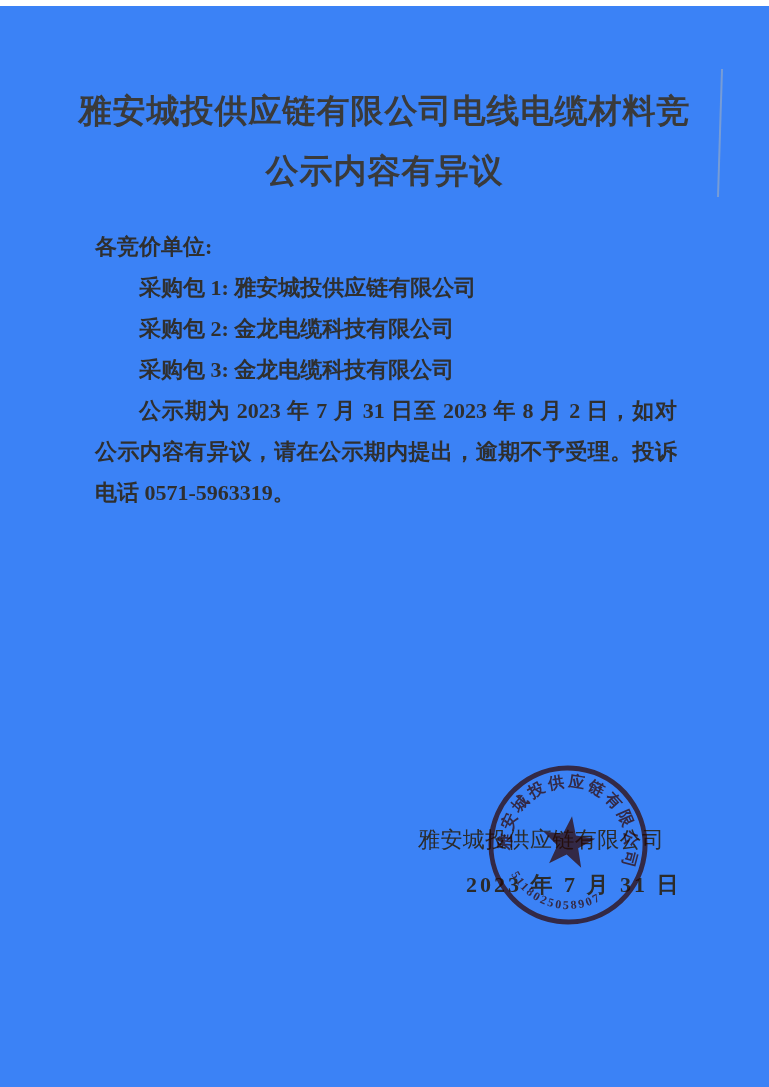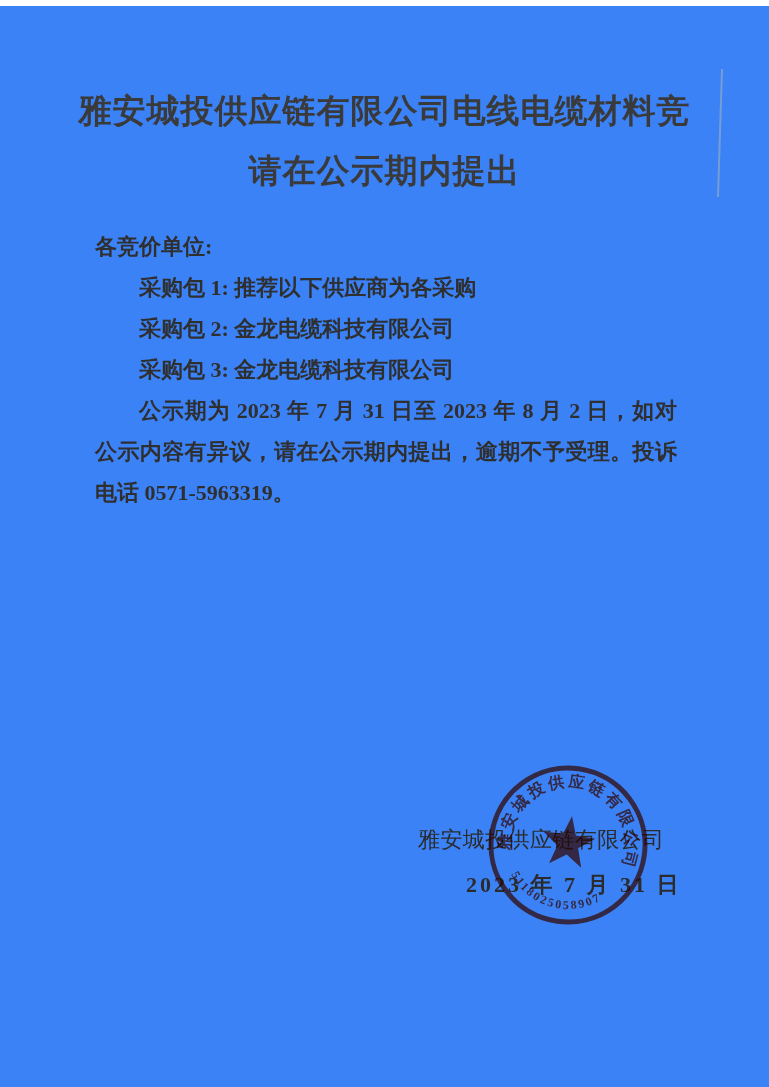--- a/index.html
+++ b/index.html
@@ -98,26 +98,26 @@
     transform: rotate(1.8deg);
   }
 </style>
 </head>
 <body>
 
 <div class="page">
 
   <div class="title-block">
     <div class="title-line">雅安城投供应链有限公司电线电缆材料竞</div>
-    <div class="title-line">请在公示期内提出</div>
+    <div class="title-line">公示内容有异议</div>
   </div>
 
   <div class="body-block">
     <div class="line">各竞价单位:</div>
-    <div class="line indent">采购包 1: 推荐以下供应商为各采购</div>
+    <div class="line indent">采购包 1: 雅安城投供应链有限公司</div>
     <div class="line indent">采购包 2: 金龙电缆科技有限公司</div>
     <div class="line indent">采购包 3: 金龙电缆科技有限公司</div>
     <div class="line indent just">公示期为 2023 年 7 月 31 日至 2023 年 8 月 2 日，如对</div>
     <div class="line just">公示内容有异议，请在公示期内提出，逾期不予受理。投诉</div>
     <div class="line">电话 0571-5963319。</div>
   </div>
 
   <div class="signature-company">雅安城投供应链有限公司</div>
   <div class="signature-date">2023 年 7 月 31 日</div>
 

